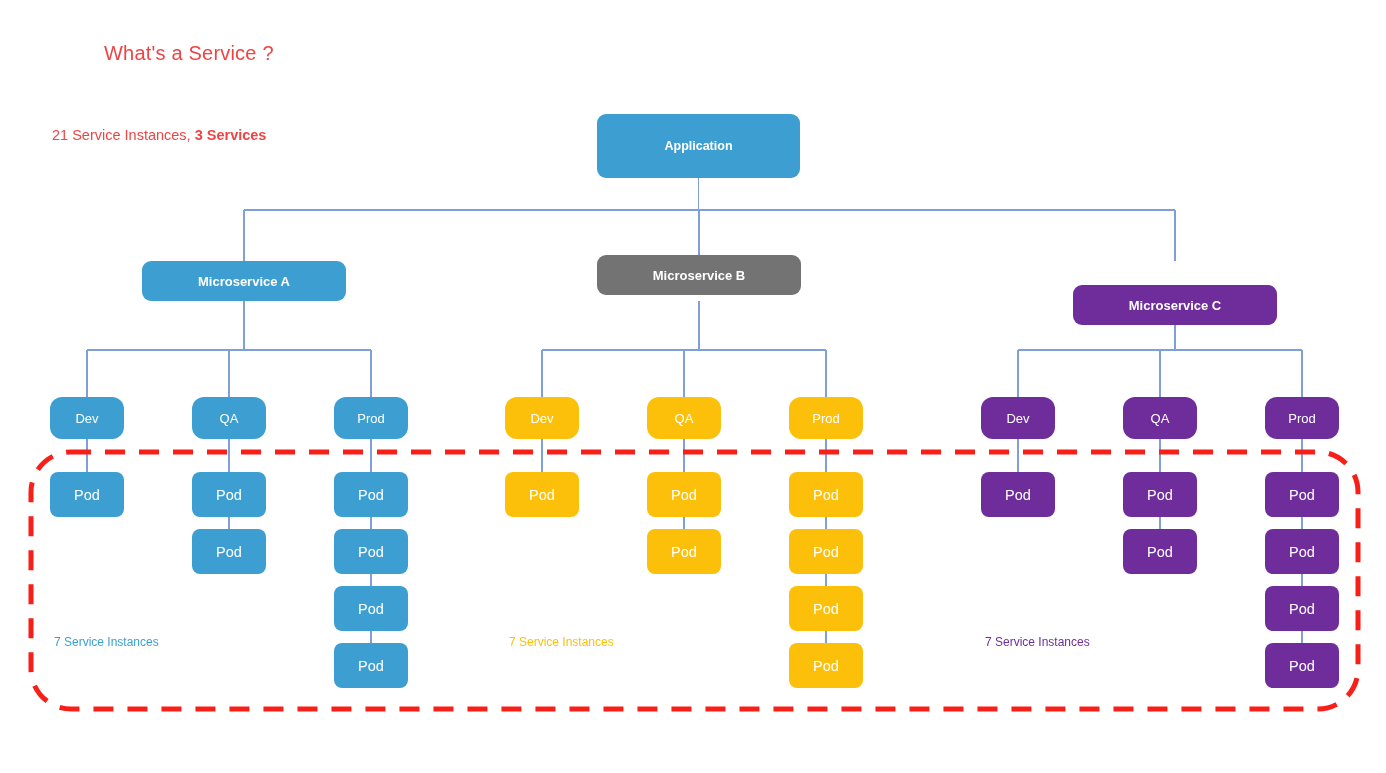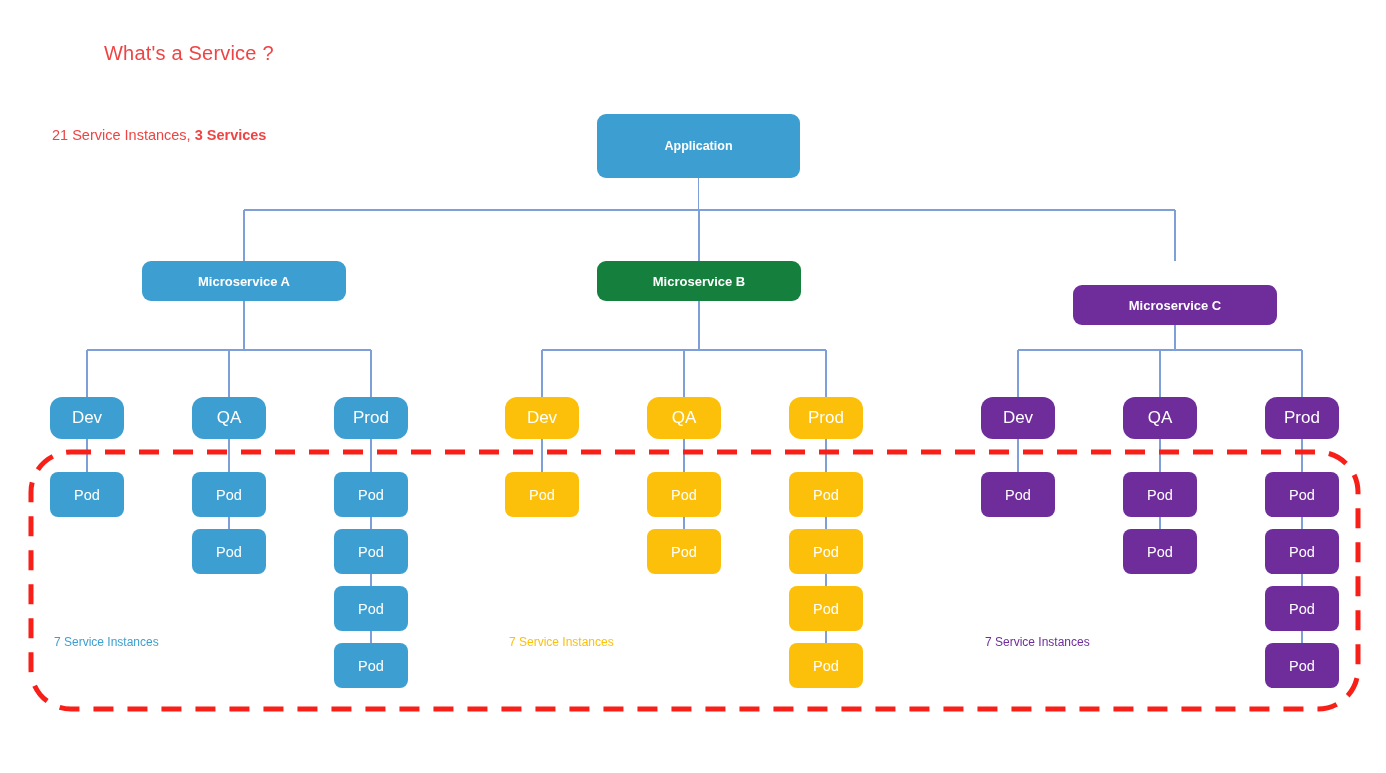--- a/index.html
+++ b/index.html
@@ -79,21 +79,21 @@
     width: 204px;
     height: 40px;
     border-radius: 9px;
     font-size: 13px;
     font-weight: bold;
   }
   .node-env {
     width: 74px;
     height: 42px;
     border-radius: 12px;
-    font-size: 17px;
+    font-size: 13px;
   }
   .node-pod {
     width: 74px;
     height: 45px;
     border-radius: 8px;
     font-size: 14.5px;
   }
 
   .group-caption {
     position: absolute;
@@ -164,21 +164,21 @@
       <div class="node node-pod" style="left: 50px; top: 472px; width: 74px; height: 45px; background: rgb(61, 159, 209);">Pod</div>
       <div class="node node-env" style="left: 192px; top: 397px; width: 74px; height: 42px; background: rgb(61, 159, 209);">QA</div>
       <div class="node node-pod" style="left: 192px; top: 472px; width: 74px; height: 45px; background: rgb(61, 159, 209);">Pod</div>
       <div class="node node-pod" style="left: 192px; top: 529px; width: 74px; height: 45px; background: rgb(61, 159, 209);">Pod</div>
       <div class="node node-env" style="left: 334px; top: 397px; width: 74px; height: 42px; background: rgb(61, 159, 209);">Prod</div>
       <div class="node node-pod" style="left: 334px; top: 472px; width: 74px; height: 45px; background: rgb(61, 159, 209);">Pod</div>
       <div class="node node-pod" style="left: 334px; top: 529px; width: 74px; height: 45px; background: rgb(61, 159, 209);">Pod</div>
       <div class="node node-pod" style="left: 334px; top: 586px; width: 74px; height: 45px; background: rgb(61, 159, 209);">Pod</div>
       <div class="node node-pod" style="left: 334px; top: 643px; width: 74px; height: 45px; background: rgb(61, 159, 209);">Pod</div>
       <div class="group-caption" style="left: 54px; top: 635px; color: rgb(61, 159, 209);">7 Service Instances</div>
-      <div class="node node-ms" style="left: 597px; top: 261px; width: 204px; height: 40px; background: #15803d;">Microservice B</div>
+      <div class="node node-ms" style="left: 597px; top: 255px; width: 204px; height: 40px; background: #737373;">Microservice B</div>
       <div class="node node-env" style="left: 505px; top: 397px; width: 74px; height: 42px; background: rgb(252, 192, 11);">Dev</div>
       <div class="node node-pod" style="left: 505px; top: 472px; width: 74px; height: 45px; background: rgb(252, 192, 11);">Pod</div>
       <div class="node node-env" style="left: 647px; top: 397px; width: 74px; height: 42px; background: rgb(252, 192, 11);">QA</div>
       <div class="node node-pod" style="left: 647px; top: 472px; width: 74px; height: 45px; background: rgb(252, 192, 11);">Pod</div>
       <div class="node node-pod" style="left: 647px; top: 529px; width: 74px; height: 45px; background: rgb(252, 192, 11);">Pod</div>
       <div class="node node-env" style="left: 789px; top: 397px; width: 74px; height: 42px; background: rgb(252, 192, 11);">Prod</div>
       <div class="node node-pod" style="left: 789px; top: 472px; width: 74px; height: 45px; background: rgb(252, 192, 11);">Pod</div>
       <div class="node node-pod" style="left: 789px; top: 529px; width: 74px; height: 45px; background: rgb(252, 192, 11);">Pod</div>
       <div class="node node-pod" style="left: 789px; top: 586px; width: 74px; height: 45px; background: rgb(252, 192, 11);">Pod</div>
       <div class="node node-pod" style="left: 789px; top: 643px; width: 74px; height: 45px; background: rgb(252, 192, 11);">Pod</div>

